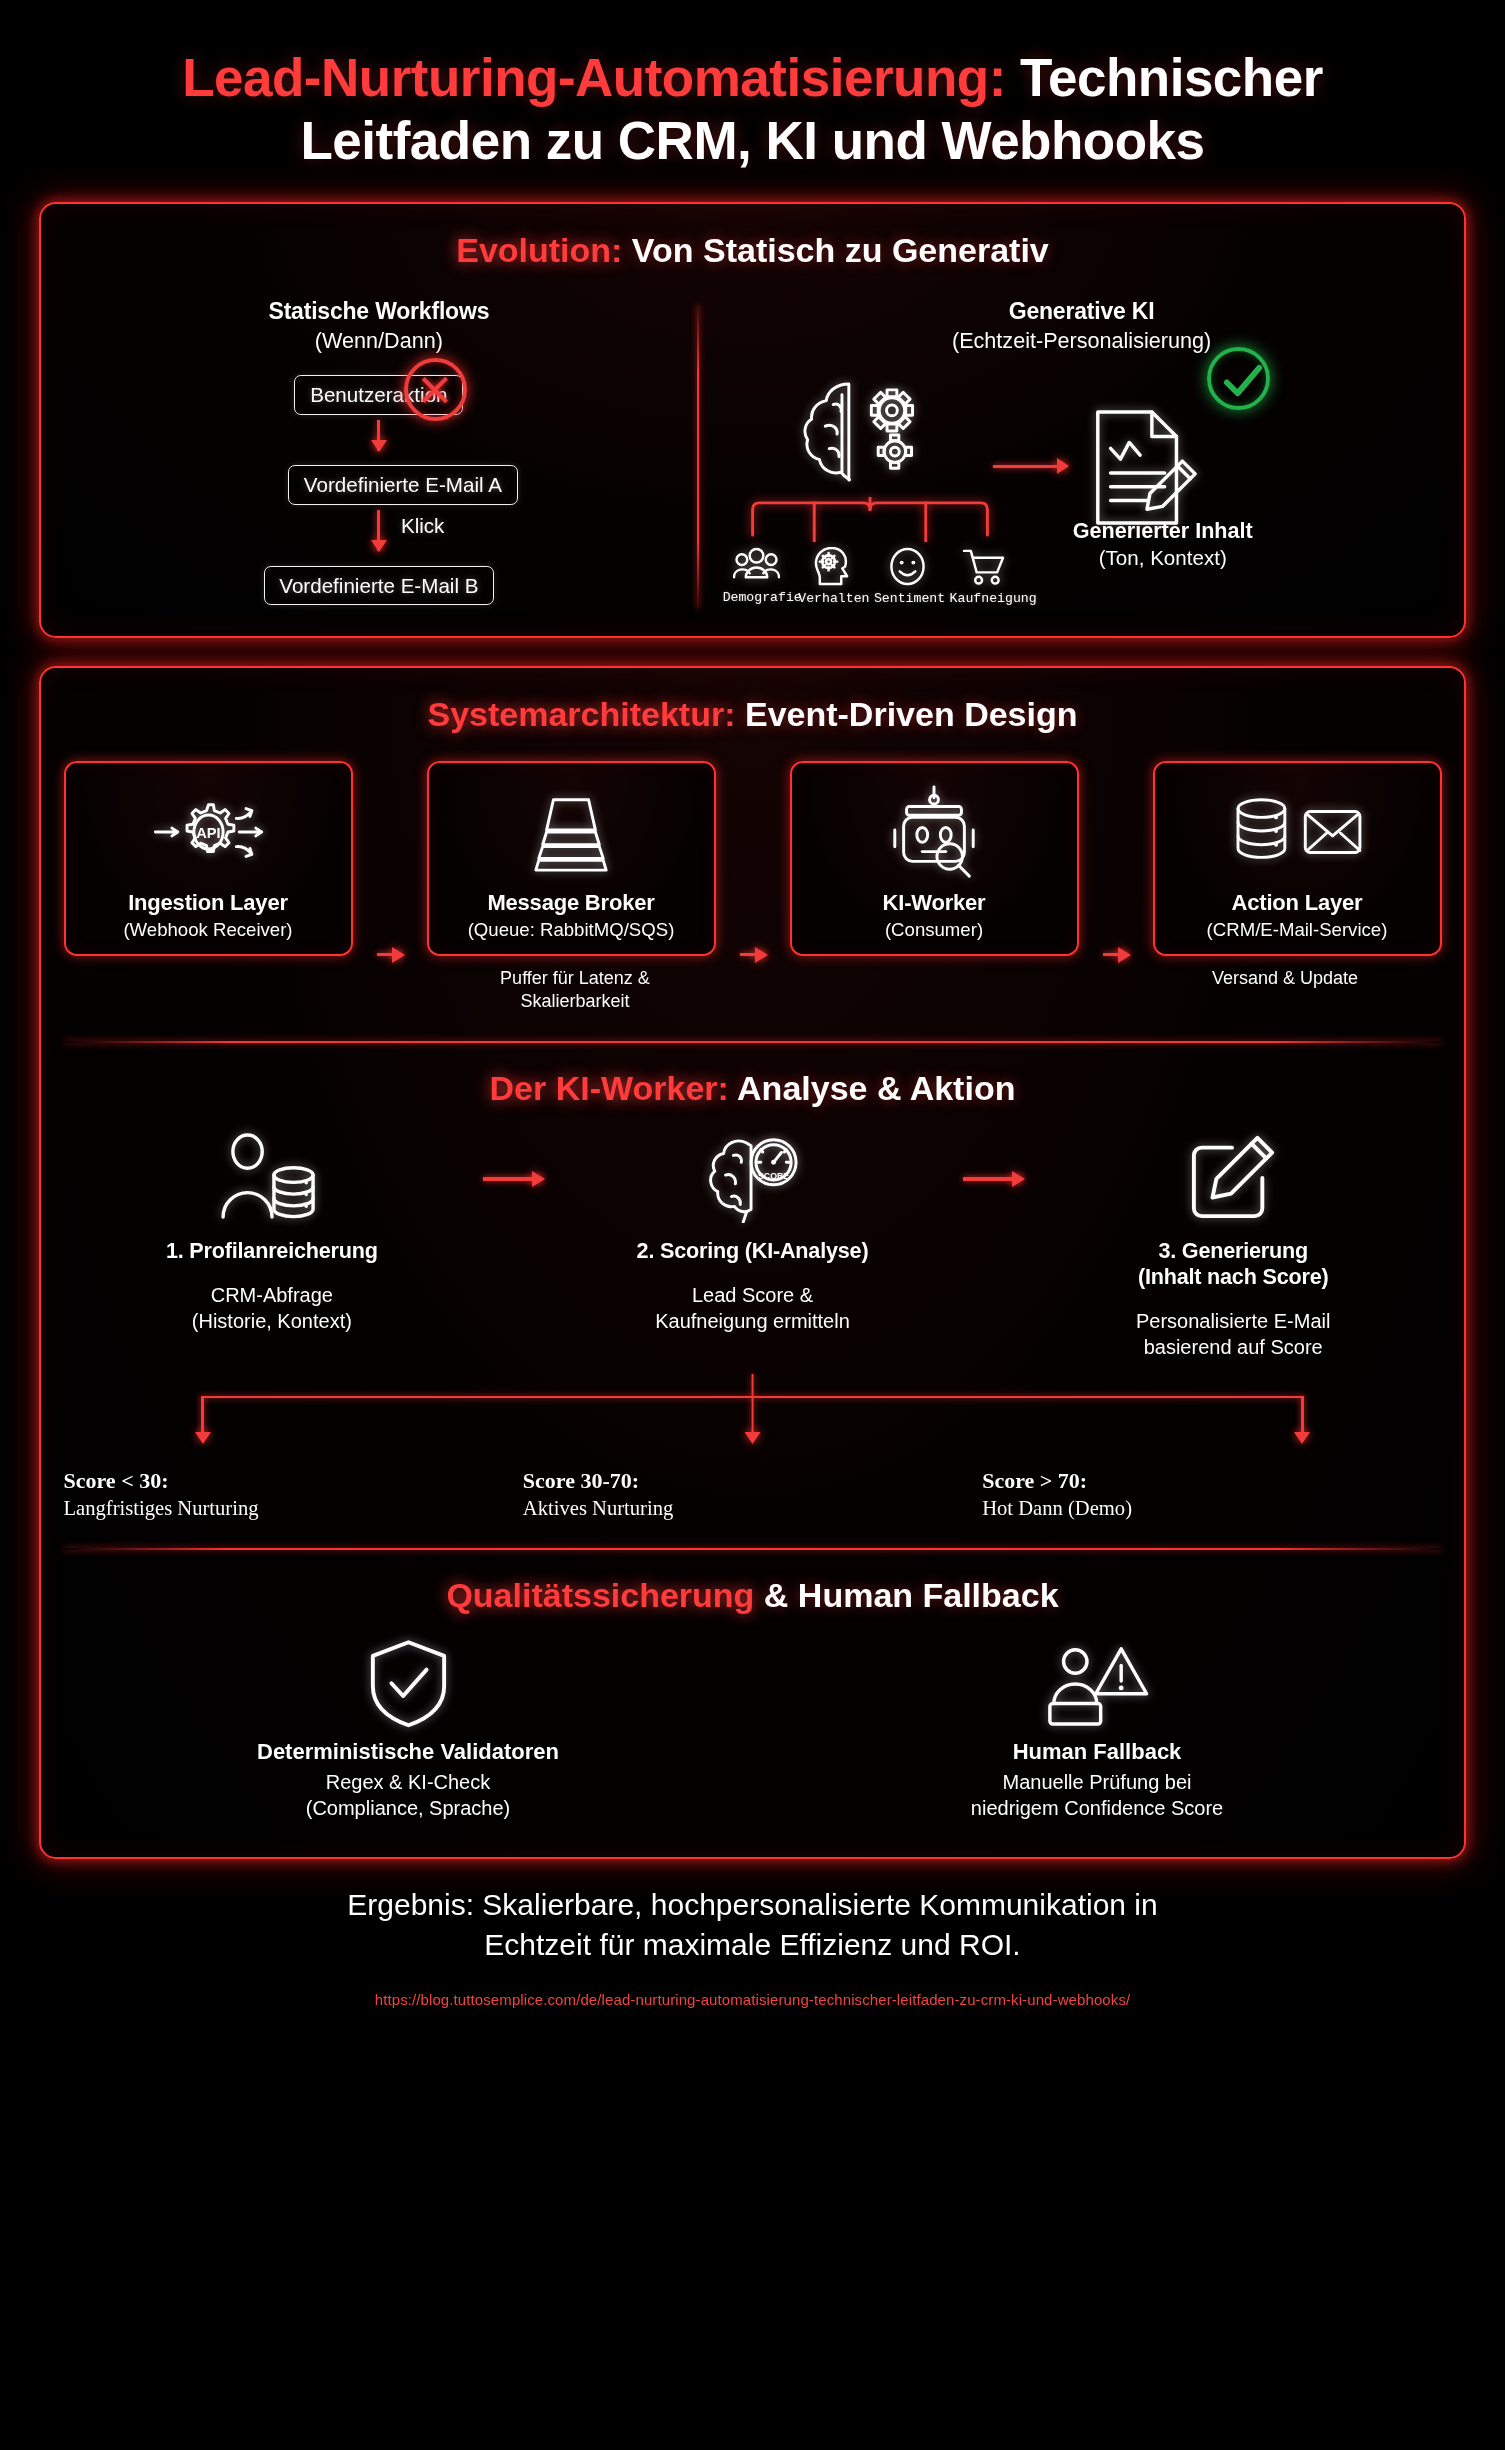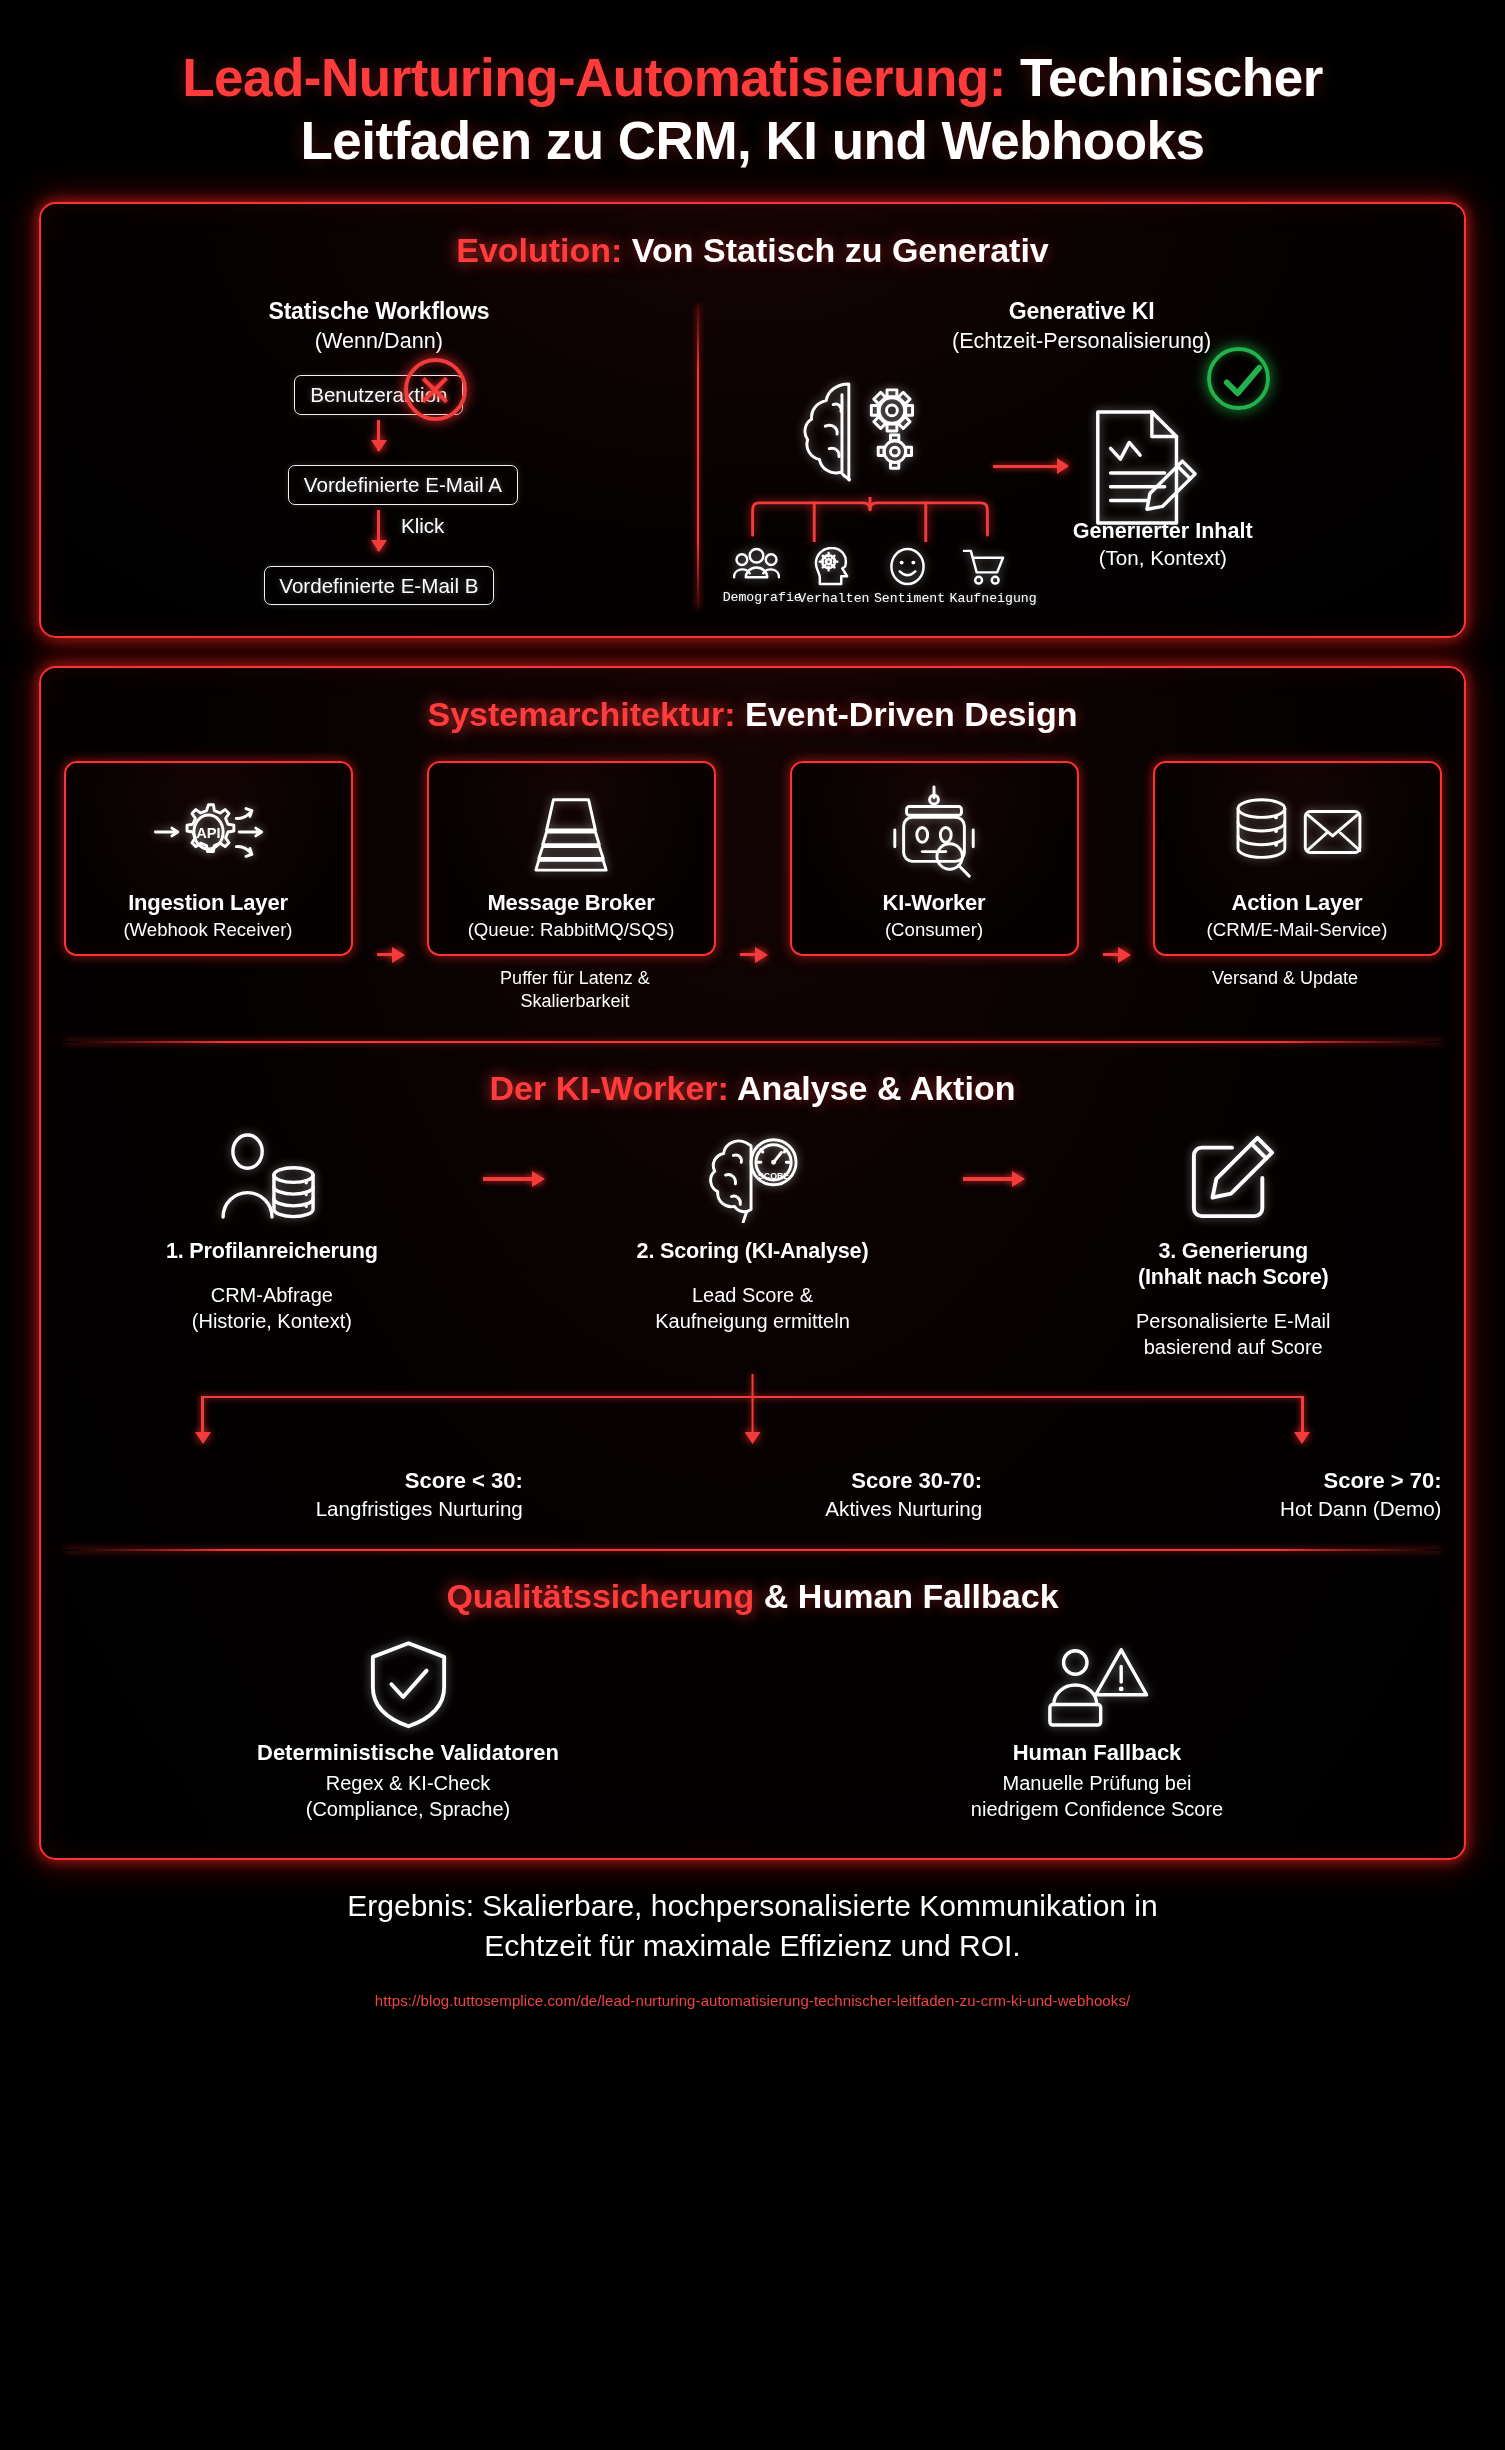--- a/index.html
+++ b/index.html
@@ -215,21 +215,21 @@
     background: #f23b3b; box-shadow: 0 0 6.9px rgba(255,50,50,.85);
   }
   .score-branch .drop::after {
     content: ""; position: absolute; left: 50%; bottom: -9.8px;
     transform: translateX(-50%);
     border-left: 8.3px solid transparent; border-right: 8.3px solid transparent;
     border-top: 12.7px solid #f23b3b;
     filter: drop-shadow(0 0 4.9px rgba(255,50,50,.9));
   }
   .score-row { display: flex; margin-top: 19.6px; }
-  .score-cell { flex: 1; text-align: right; }
+  .score-cell { flex: 1; text-align: left; font-family: Liberation Serif, serif; }
   .score-cell .t1 { font-size: 22px; font-weight: 700; }
   .score-cell .t2 { font-size: 20.6px; margin-top: 3.9px; }
 
   
   #qa { padding-top: 25.5px; padding-bottom: 5.9px; }
   .qa-row { display: flex; margin-top: 22.5px; }
   .qa-cell { flex: 1; text-align: center; }
   .qa-cell .ico { height: 93px; display: flex; align-items: center; justify-content: center; }
   .qa-cell .t1 { font-size: 22px; font-weight: 700; margin-top: 8.8px; }
   .qa-cell .t2 { font-size: 20px; margin-top: 3.9px; line-height: 1.32; }

